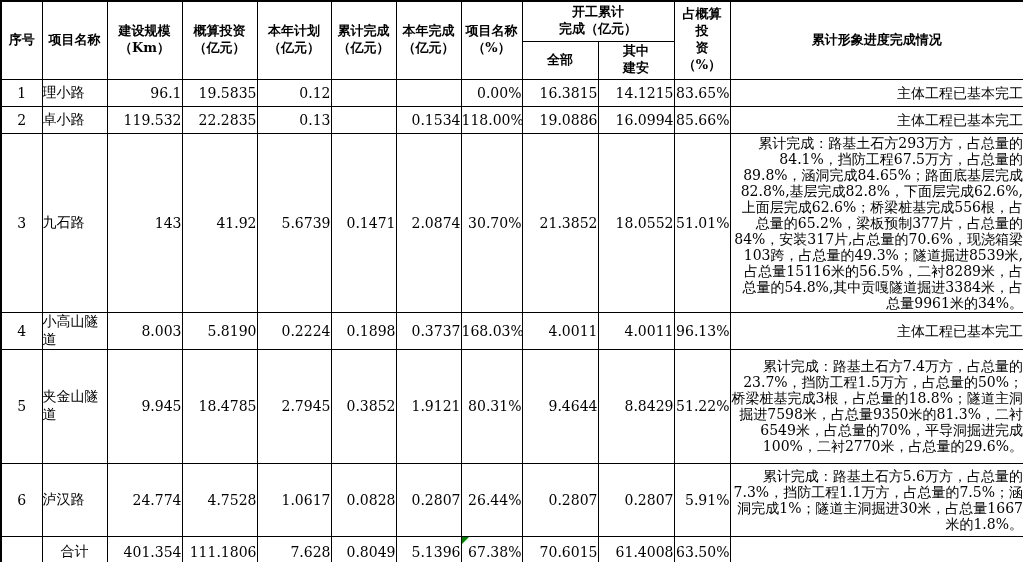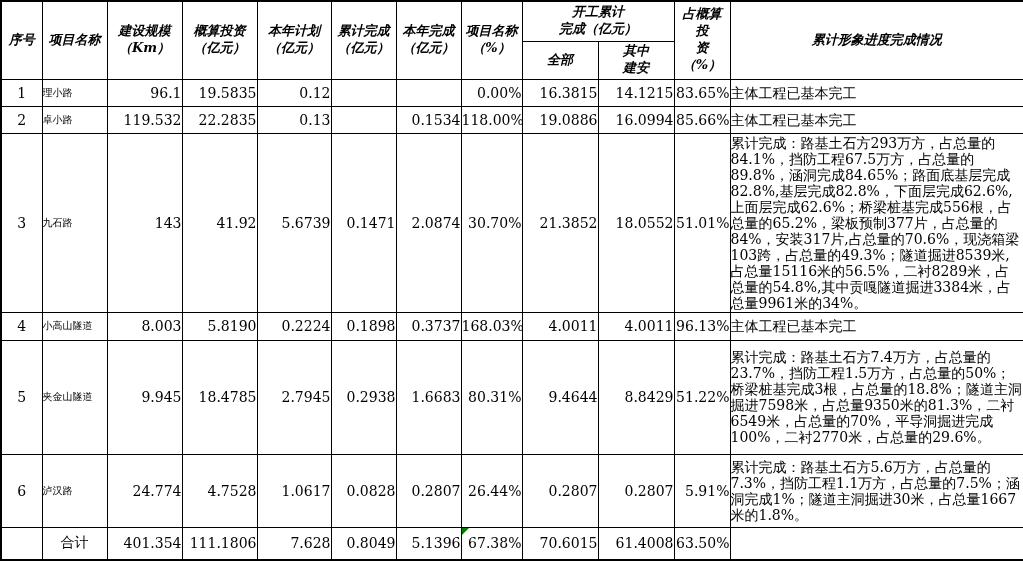--- a/index.html
+++ b/index.html
@@ -30,28 +30,27 @@
     vertical-align: middle;
     box-sizing: border-box;
   }
   table.report th {
     font-weight: bold;
     font-size: 13px;
     line-height: 1.3;
     text-align: center;
     white-space: pre-line;
     padding: 1px 2px;
-    font-style: italic;
   }
   td.c-seq   { text-align: center; font-size: 14px; }
-  td.c-name  { text-align: left;  font-size: 10px; padding-left: 4px; }
+  td.c-name  { text-align: left;  font-size: 14px; padding-left: 4px; }
   td.c-num   { text-align: right; font-size: 14px; padding-right: 6px; }
   td.c-center{ text-align: center; font-size: 14px; }
   td.c-remark{
-    text-align: left;
+    text-align: right;
     font-size: 14px;
     line-height: 16px;
     padding: 2px 4px;
     vertical-align: middle;
   }
   tr.h40  { height: 40px; }
   tr.h38  { height: 38px; }
   tr.h27  { height: 27px; }
   tr.h179 { height: 179px; }
   tr.h28  { height: 28px; }
@@ -172,22 +171,22 @@
         <td class="c-num">4.0011</td>
         <td class="c-num">96.13%</td>
         <td class="c-remark">主体工程已基本完工</td>
       </tr>
       <tr class="h114">
         <td class="c-seq">5</td>
         <td class="c-name">夹金山隧道</td>
         <td class="c-num">9.945</td>
         <td class="c-num">18.4785</td>
         <td class="c-num">2.7945</td>
-        <td class="c-num">0.2938</td>
-        <td class="c-num">1.6683</td>
+        <td class="c-num">0.3852</td>
+        <td class="c-num">1.9121</td>
         <td class="c-num">80.31%</td>
         <td class="c-num">9.4644</td>
         <td class="c-num">8.8429</td>
         <td class="c-num">51.22%</td>
         <td class="c-remark">累计完成：路基土石方7.4万方，占总量的23.7%，挡防工程1.5万方，占总量的50%；桥梁桩基完成3根，占总量的18.8%；隧道主洞掘进7598米，占总量9350米的81.3%，二衬6549米，占总量的70%，平导洞掘进完成100%，二衬2770米，占总量的29.6%。</td>
       </tr>
       <tr class="h73">
         <td class="c-seq">6</td>
         <td class="c-name">泸汉路</td>
         <td class="c-num">24.774</td>

